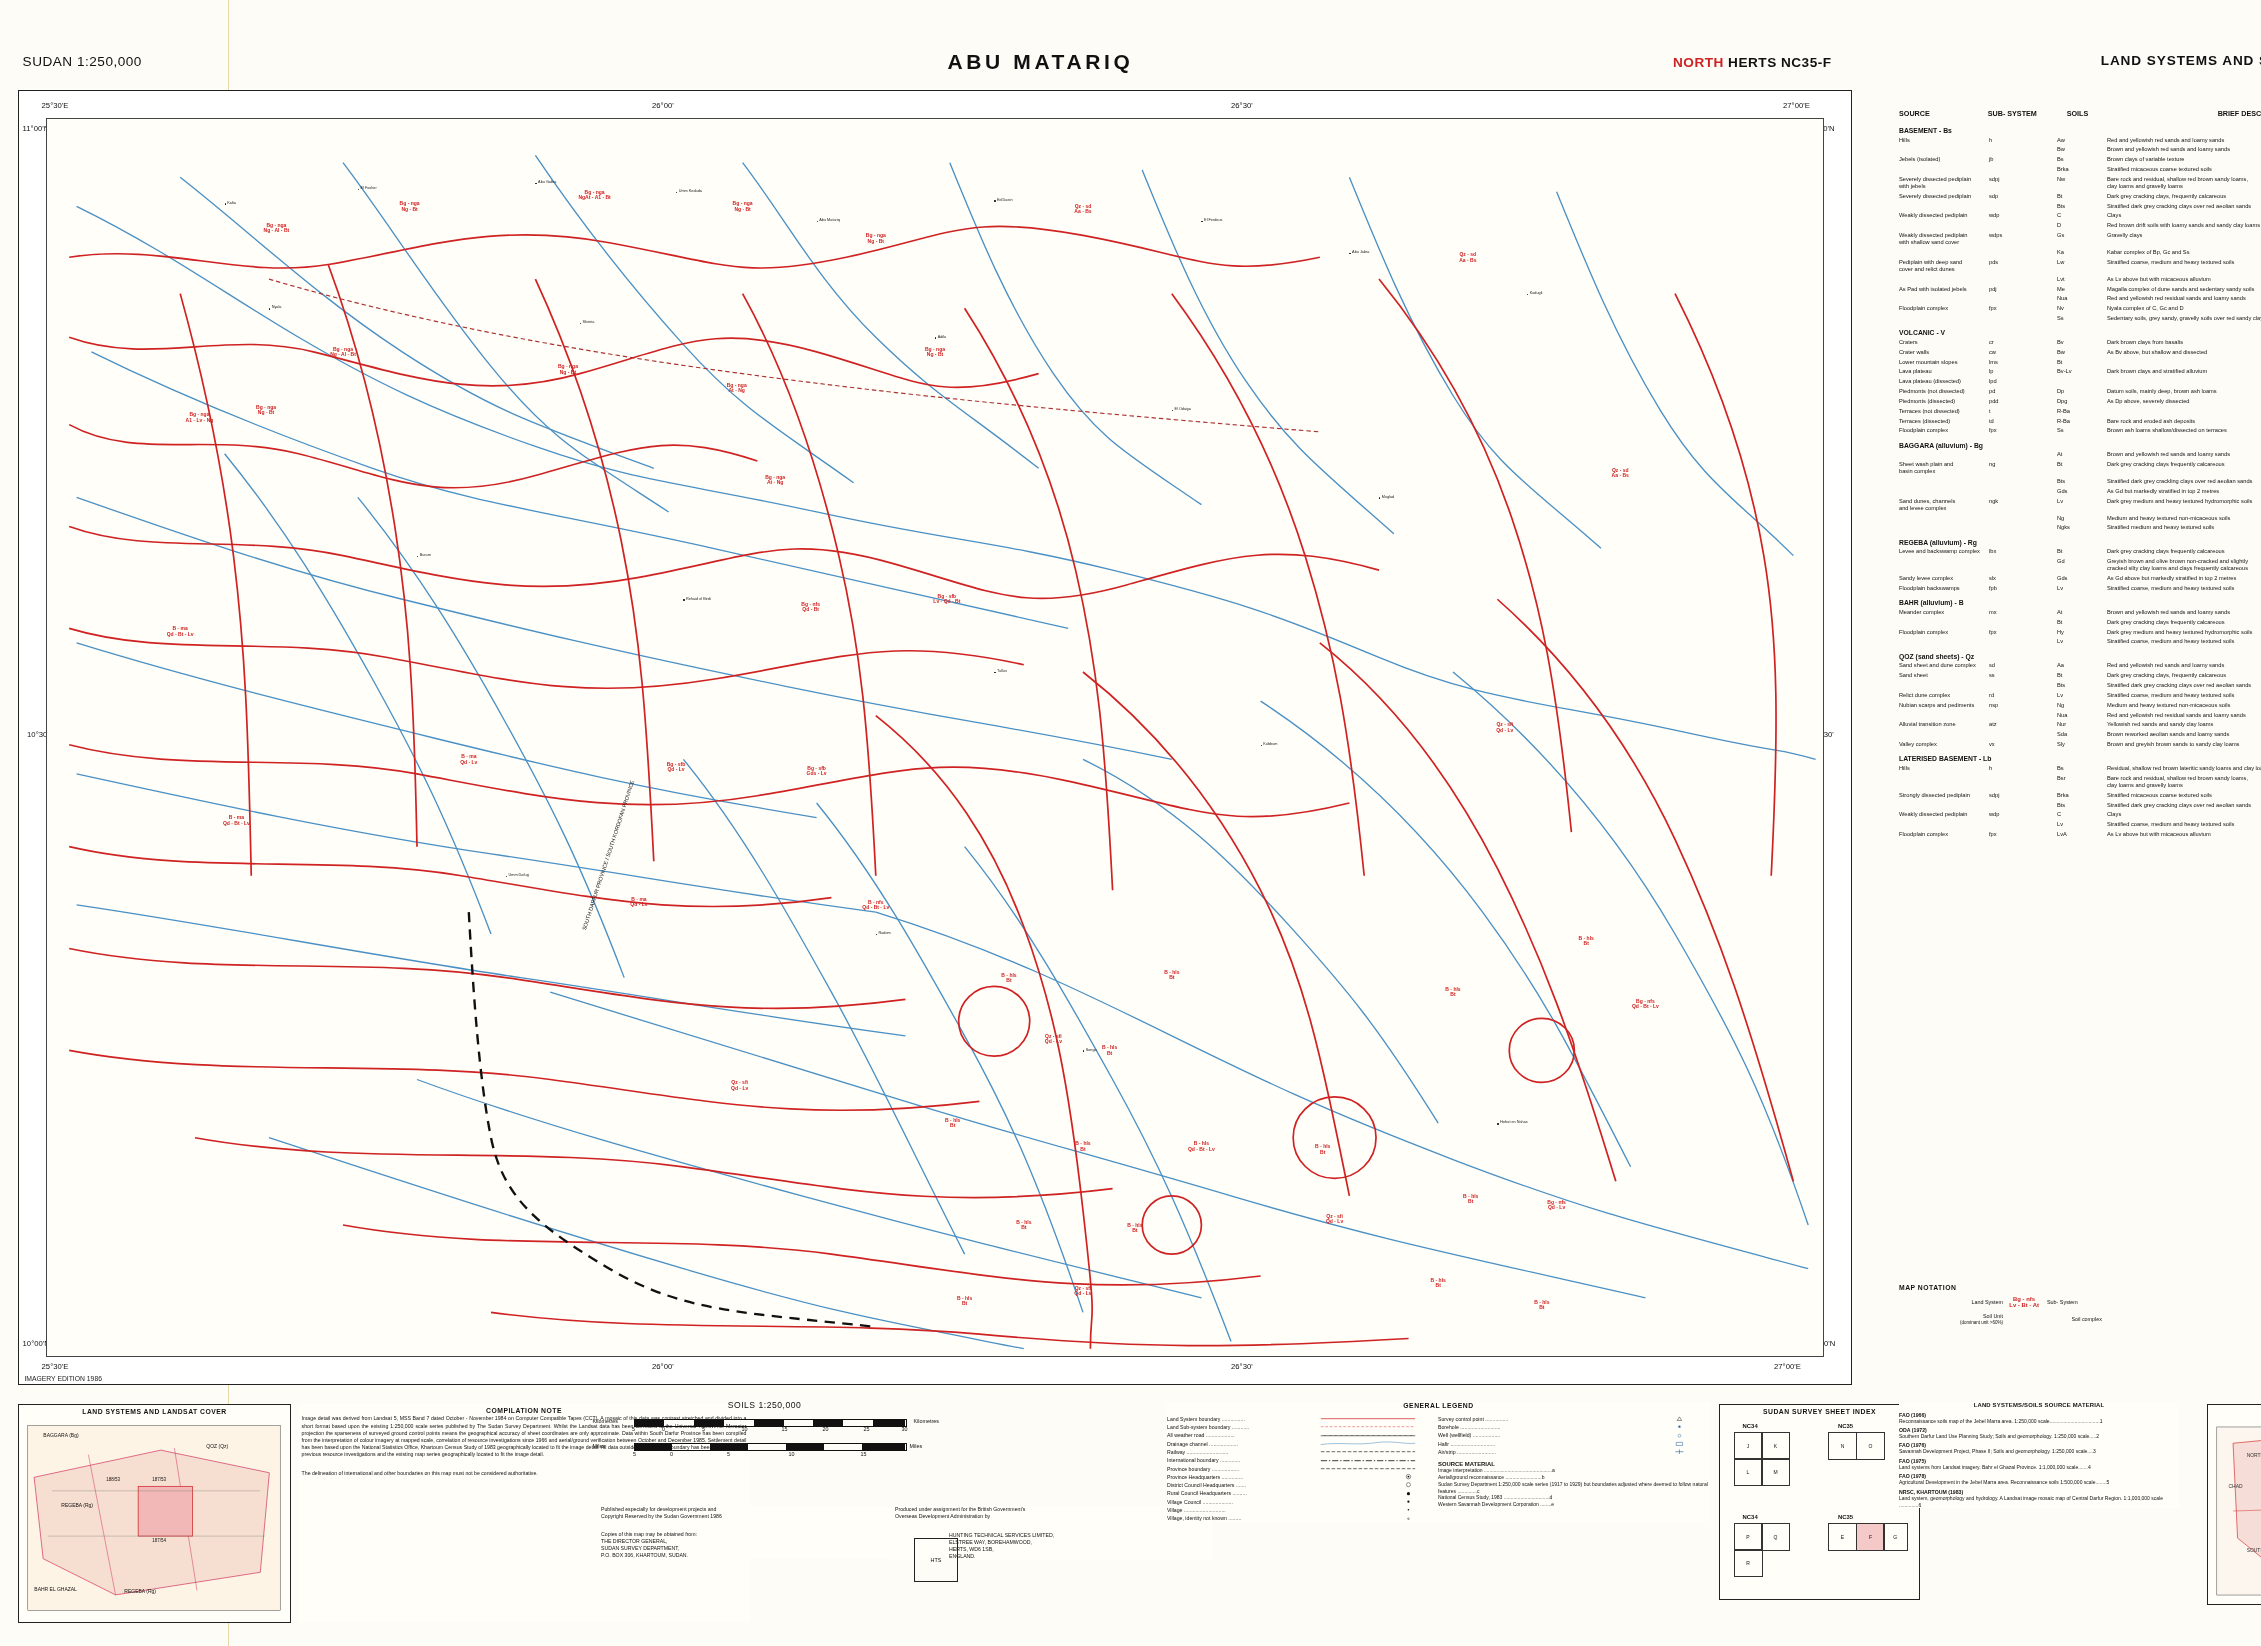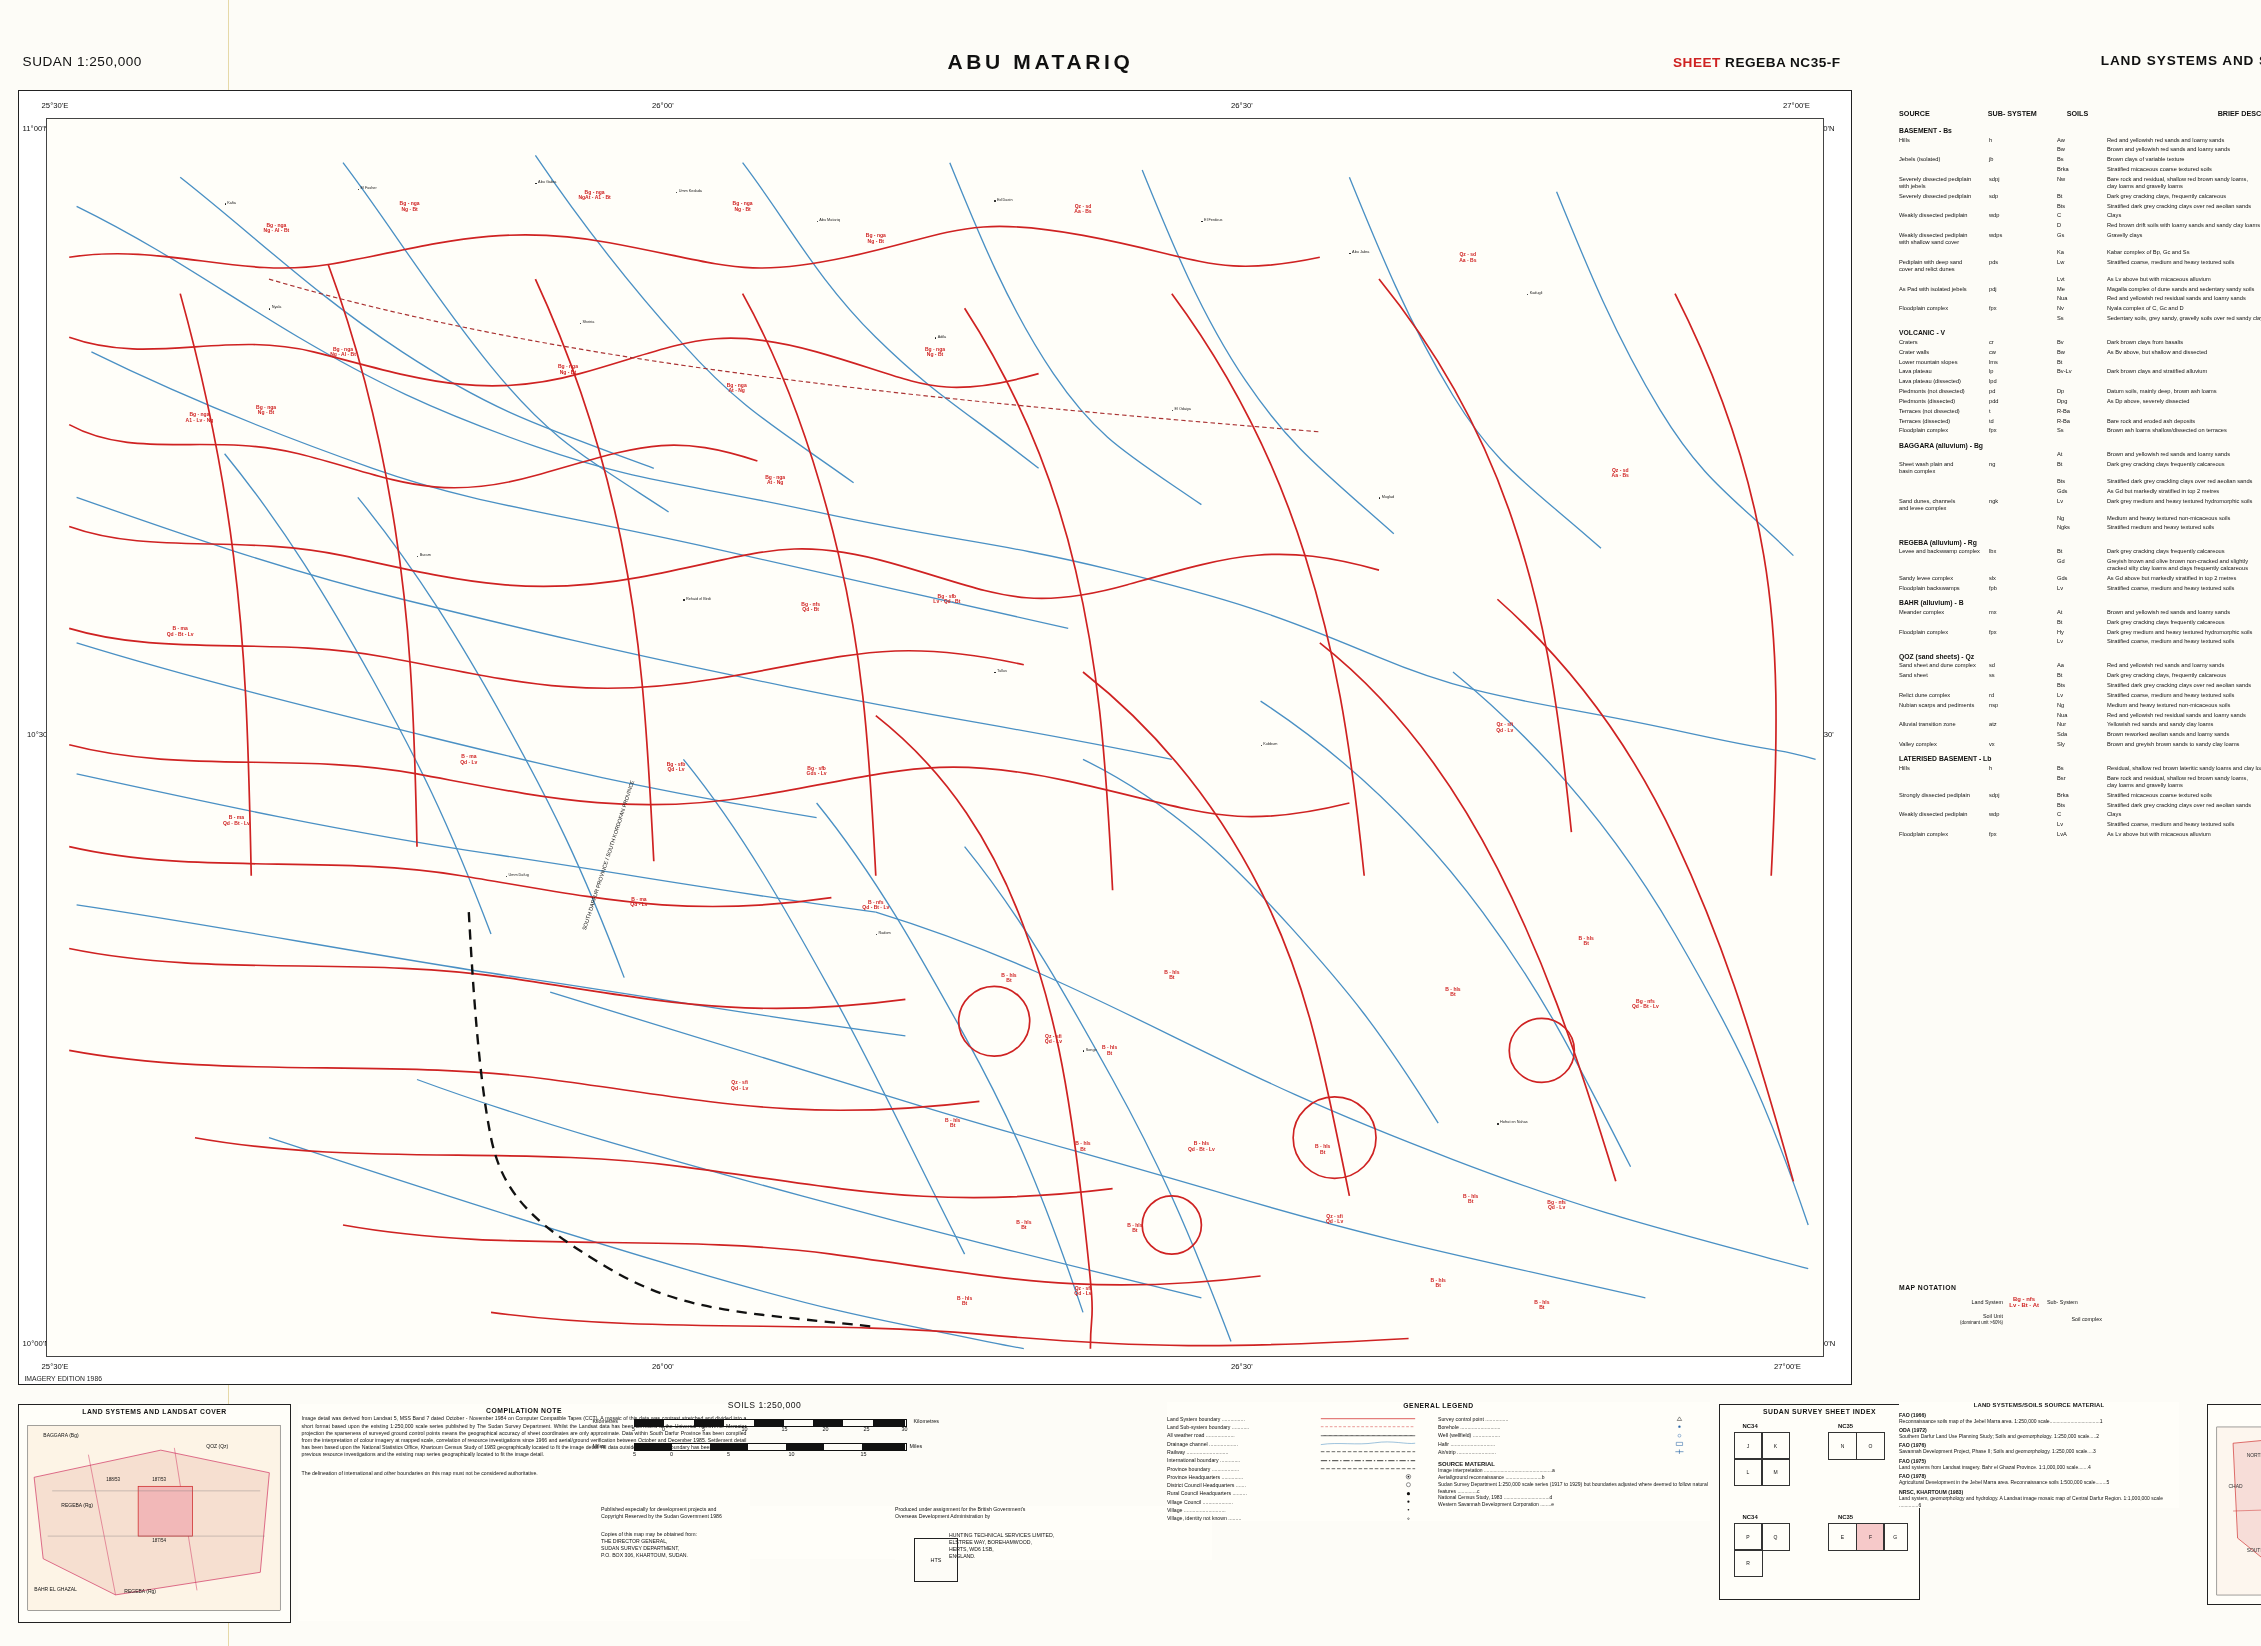--- a/index.html
+++ b/index.html
@@ -117,21 +117,21 @@
 </style>
 </head>
 <body>
 
 <div id="sheet">
 
   <div class="foldline" style="left:228px;"></div>
 
   <div id="hdr-scale">SUDAN  1:250,000</div>
   <div id="hdr-title">ABU  MATARIQ</div>
-  <div id="hdr-sheet"><span class="draft">SHEET</span><span> REGEBA  NC35-F</span></div>
+  <div id="hdr-sheet"><span class="draft">NORTH</span><span> HERTS  NC35-F</span></div>
   <div id="hdr-right">LAND SYSTEMS AND SOILS</div>
 
   <div id="mapframe">
 
     <div class="gridlabel" style="left:22.6px;top:10px;">25°30'E</div>
     <div class="gridlabel" style="left:633px;top:10px;">26°00'</div>
     <div class="gridlabel" style="left:1212px;top:10px;">26°30'</div>
     <div class="gridlabel" style="left:1764px;top:10px;">27°00'E</div>
 
     <div class="gridlabel" style="left:22.6px;top:1271px;">25°30'E</div>

